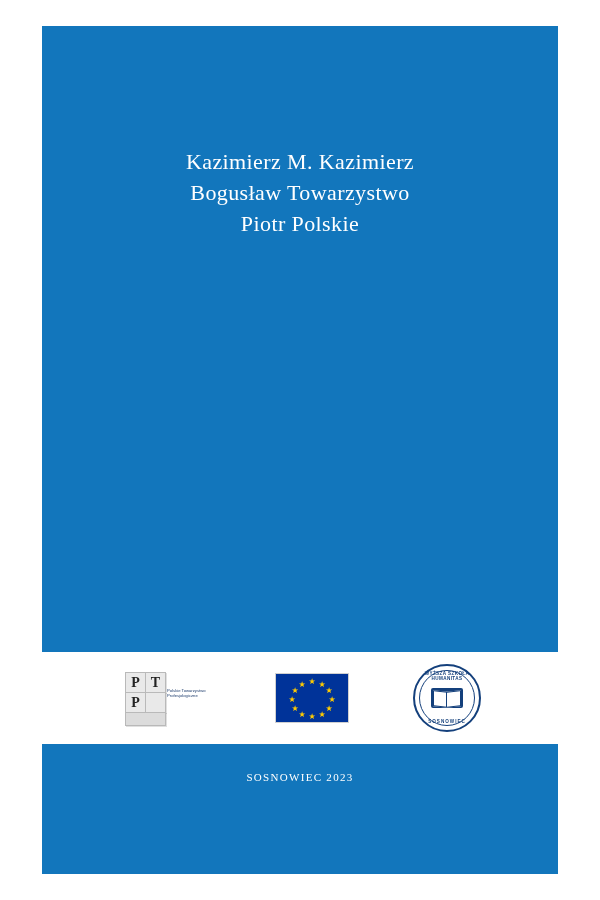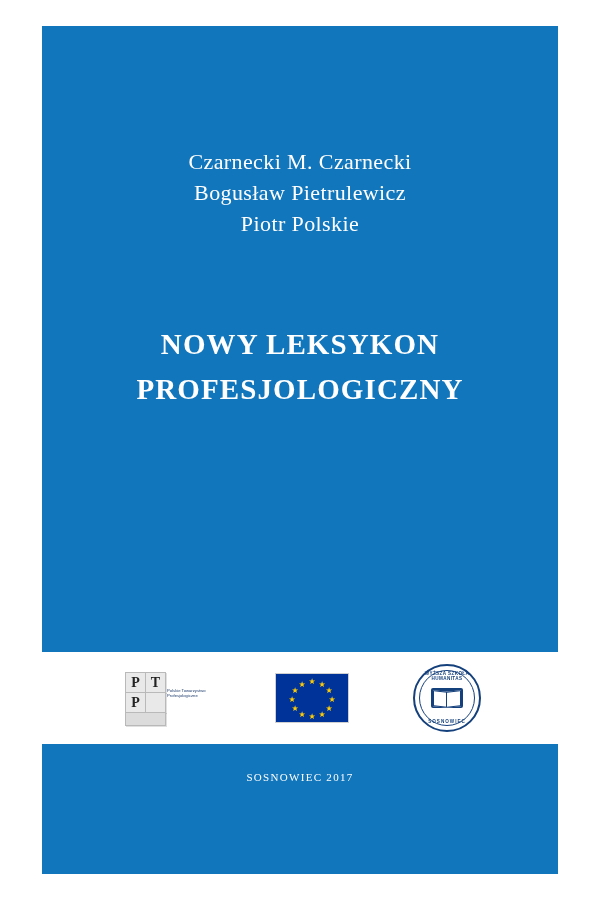--- a/index.html
+++ b/index.html
@@ -190,29 +190,25 @@
     font-family: "Liberation Serif", serif;
   }
 </style>
 </head>
 <body>
 
 <div id="cover">
   <div class="page">
 
     <div class="authors">
-      <div class="author-line">Czarnecki M. Czarnecki</div>
-      <div class="author-line">Bogusław Pietrulewicz</div>
+      <div class="author-line">Kazimierz M. Kazimierz</div>
+      <div class="author-line">Bogusław Towarzystwo</div>
       <div class="author-line">Piotr Polskie</div>
     </div>
 
-    <div class="title-block">
-      <div class="title-line">NOWY LEKSYKON</div>
-      <div class="title-line">PROFESJOLOGICZNY</div>
-    </div>
 
     <div class="logo-band">
 
       <div class="ptp">
         <div class="blk b1">P</div>
         <div class="blk b2">T</div>
         <div class="blk b3">P</div>
         <div class="blk b4"></div>
         <div class="blk b5"></div>
         <div class="ptp-text">Polskie Towarzystwo Profesjologiczne</div>
@@ -235,16 +231,16 @@
 
       <div class="seal">
         <div class="ring"></div>
         <div class="seal-top">WYŻSZA SZKOŁA HUMANITAS</div>
         <div class="book"></div>
         <div class="seal-bottom">SOSNOWIEC</div>
       </div>
 
     </div>
 
-    <div class="footer">SOSNOWIEC 2017</div>
+    <div class="footer">SOSNOWIEC 2023</div>
 
   </div>
 </div>
 
 </body></html>

